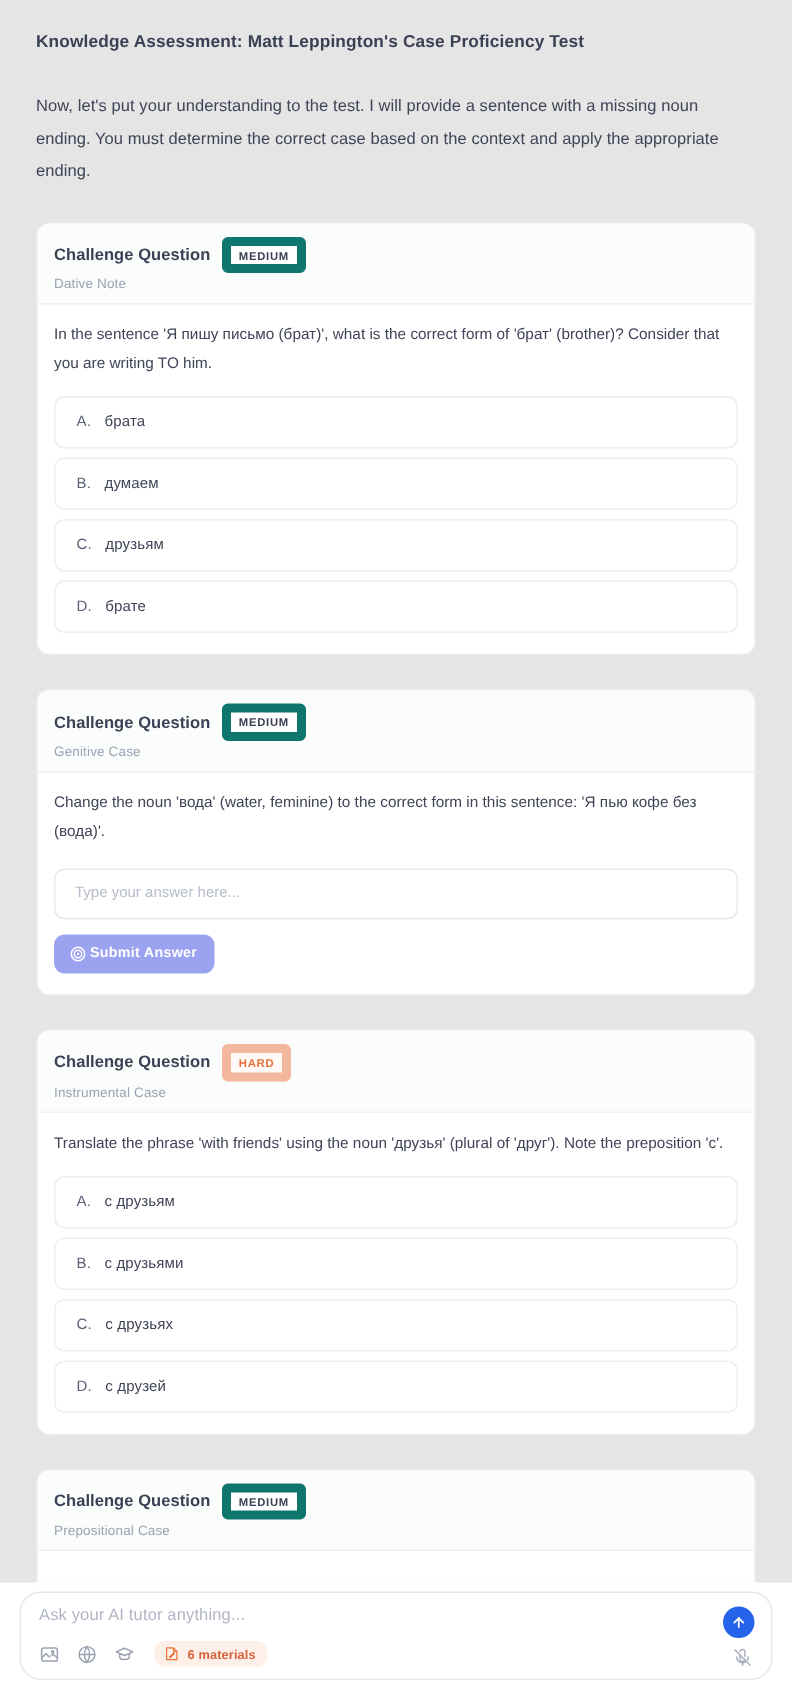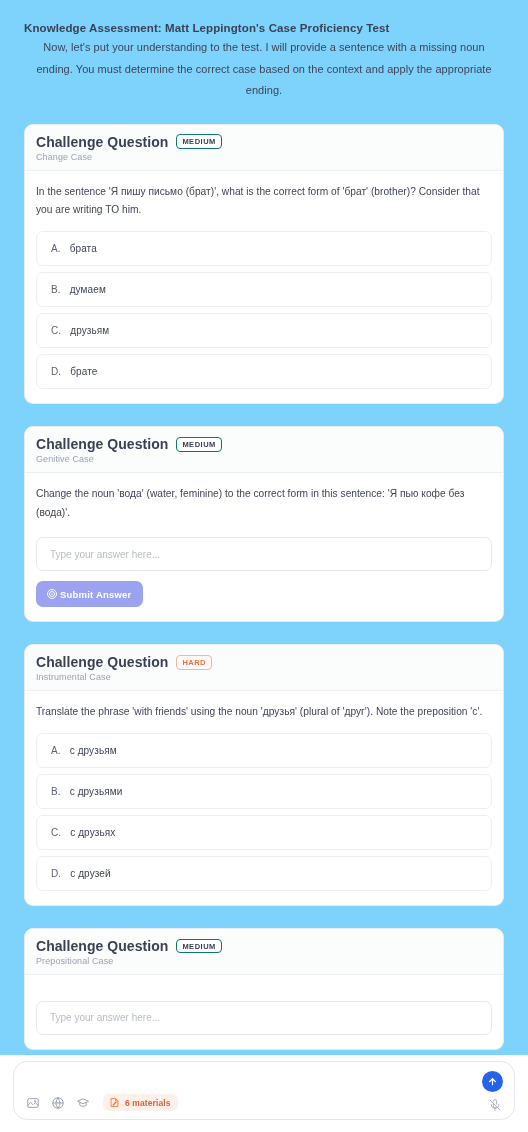--- a/index.html
+++ b/index.html
@@ -9,21 +9,21 @@
     height: 1132px;
     background: #ffffff;
     font-family: "Liberation Sans", "DejaVu Sans", sans-serif;
     overflow: hidden;
   }
 
   #app {
     position: relative;
     width: 528px;
     height: 1132px;
-    background: #7dd3fc;
+    background: #e5e5e5;
   }
 
   
   .conversation {
     position: absolute;
     top: 0;
     left: 0;
     width: 528px;
     height: 1055px;
     padding: 12px 24px 0 24px;
@@ -33,25 +33,25 @@
   .assessment-title {
     font-size: 11.5px;
     font-weight: bold;
     color: #3b4155;
     letter-spacing: 0.1px;
     line-height: 1.5;
     padding-top: 8px;
   }
 
   .intro-paragraph {
+    margin-top: 24px;
     font-size: 11px;
     color: #3f4457;
     line-height: 1.95;
     letter-spacing: 0.05px;
-    text-align: center;
   }
 
   
   .question-card {
     margin-top: 22px;
     border: 1px solid #e8eaef;
     border-radius: 9px;
     background: #ffffff;
     overflow: hidden;
   }
@@ -62,33 +62,33 @@
     padding: 9px 11px 8px 11px;
   }
 
   .card-header-top {
     display: flex;
     align-items: center;
     gap: 8px;
   }
 
   .card-title {
-    font-size: 14px;
+    font-size: 11px;
     font-weight: bold;
     color: #3b4155;
     letter-spacing: 0.05px;
   }
 
   .difficulty-badge {
     font-size: 7.5px;
     font-weight: bold;
     letter-spacing: 0.5px;
     padding: 2px 5px 1.5px 5px;
     border-radius: 4px;
-    border: 1px solid #0f766e;
+    border: 6px solid #0f766e;
     color: #3b4155;
     background: #ffffff;
     line-height: 1.25;
   }
 
   .difficulty-badge.hard {
     border-color: #f2b79c;
     color: #e8703a;
     background: #fffaf7;
   }
@@ -293,21 +293,21 @@
     <div class="assessment-title">Knowledge Assessment: Matt Leppington's Case Proficiency Test</div>
 
     <div class="intro-paragraph">Now, let's put your understanding to the test. I will provide a sentence with a missing noun ending. You must determine the correct case based on the context and apply the appropriate ending.</div>
 
     <div class="question-card">
       <div class="card-header">
         <div class="card-header-top">
           <span class="card-title">Challenge Question</span>
           <span class="difficulty-badge">MEDIUM</span>
         </div>
-        <div class="card-subtitle">Change Case</div>
+        <div class="card-subtitle">Dative Note</div>
       </div>
       <div class="card-body">
         <div class="question-text">In the sentence 'Я пишу письмо (брат)', what is the correct form of 'брат' (brother)? Consider that you are writing TO him.</div>
         <div class="options">
           <div class="option-row">
             <span class="option-letter">A.</span>
             <span class="option-text">брата</span>
           </div>
           <div class="option-row">
             <span class="option-letter">B.</span>
@@ -392,20 +392,21 @@
         <input class="answer-input" type="text" placeholder="Type your answer here..." style="">
         
       </div>
     </div>
 
   </div>
 
   <div class="composer-wrap">
     <div class="composer">
 
+      <input class="composer-input" type="text" placeholder="Ask your AI tutor anything..." style="">
 
       <div class="composer-tools">
         <span class="tool-icon">
           <svg viewBox="0 0 24 24" fill="none" stroke="currentColor" stroke-width="1.7">
             <rect x="3" y="4.5" width="18" height="15" rx="2.5"></rect>
             <path d="M3 16l5-5 4.5 4.5"></path>
             <path d="M13.5 14l2.5-2.5L21 16"></path>
             <circle cx="15.6" cy="9" r="1.2"></circle>
           </svg>
         </span>

